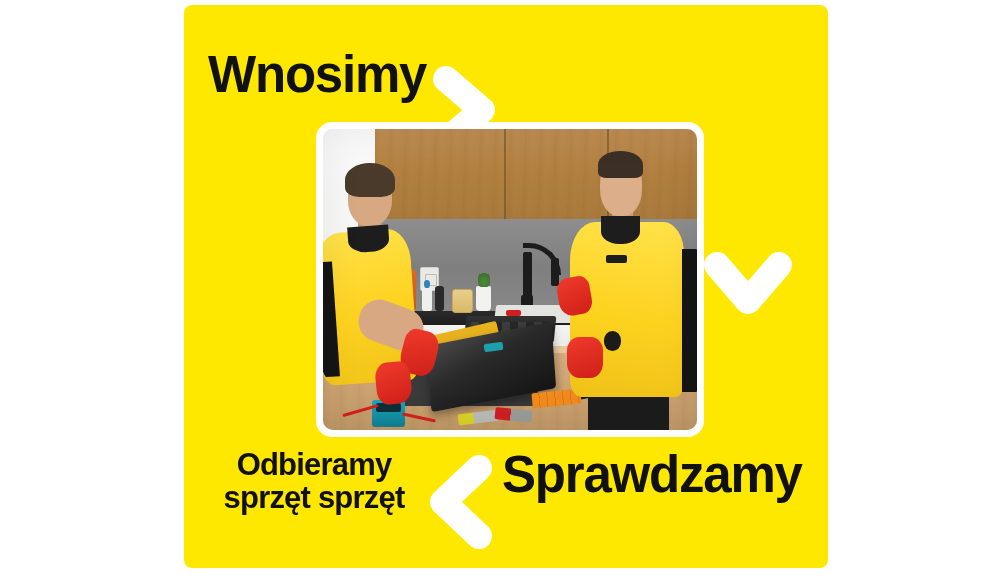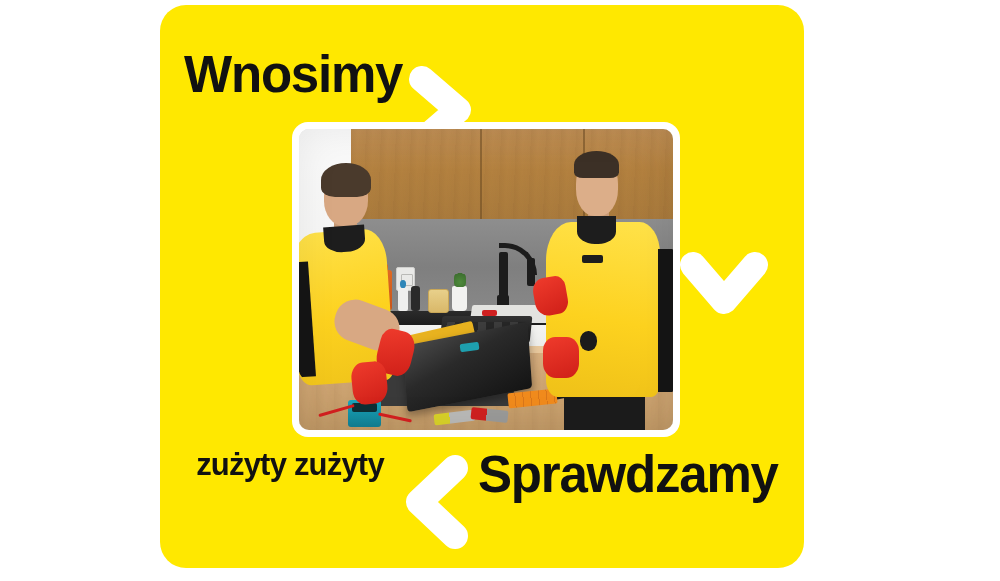--- a/index.html
+++ b/index.html
@@ -17,26 +17,26 @@
   .stage {
     position: relative;
     width: 1000px;
     height: 581px;
     background: #ffffff;
   }
 
   
   .promo-card {
     position: absolute;
-    left: 160px;
+    left: 184px;
     top: 5px;
     width: 644px;
     height: 563px;
     background: #ffe800;
-    border-radius: 26px;
+    border-radius: 8px;
   }
 
   
   .headline-top {
     position: absolute;
     left: 0;
     top: 34px;
     width: 644px;
     height: 80px;
   }
@@ -537,21 +537,22 @@
           <div class="tr-glove-up"></div>
           <div class="tr-glove-dn"></div>
           <div class="tr-watch"></div>
         </div>
 
         <div class="ph-vignette"></div>
       </div>
     </div>
 
     <div class="pickup-block">
-      <span class="pickup-line">zużyty zużyty</span>
+      <span class="pickup-line">Odbieramy</span>
+      <span class="pickup-line">sprzęt sprzęt</span>
     </div>
 
     <div class="chev chev-left">
       <svg viewBox="0 0 66 100" xmlns="http://www.w3.org/2000/svg" aria-hidden="true">
         <polyline points="52,16 16,50 52,84" fill="none" stroke="#ffffff" stroke-width="26" stroke-linecap="round" stroke-linejoin="round"></polyline>
       </svg>
     </div>
 
     <div class="step-label step-sprawdzamy">Sprawdzamy</div>
 

